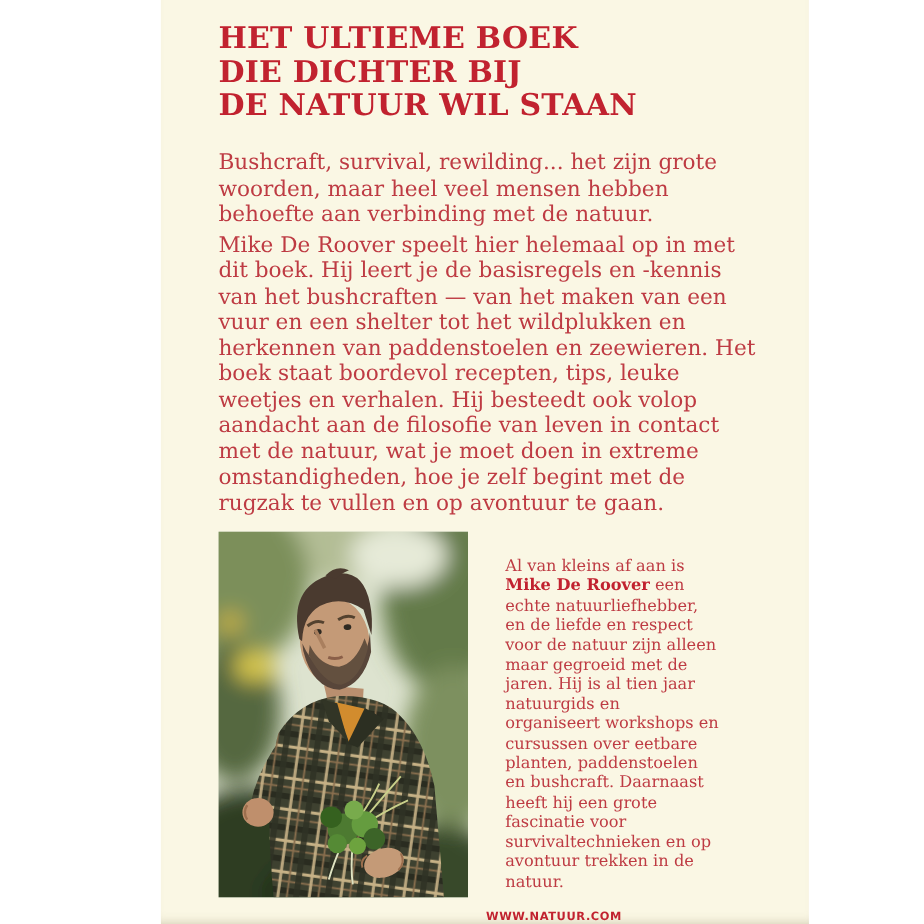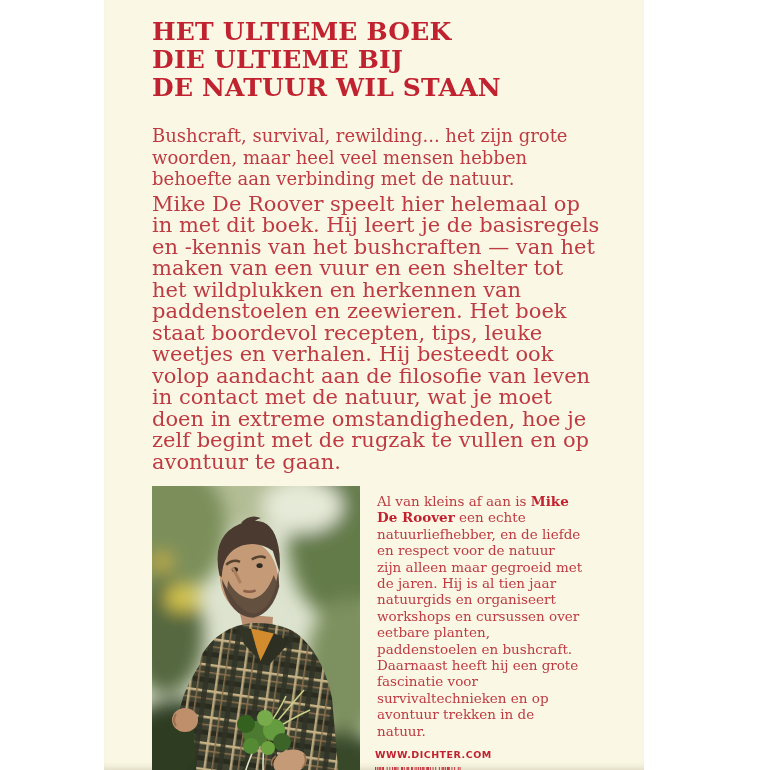--- a/index.html
+++ b/index.html
@@ -2,71 +2,71 @@
 <html style="--cover-bg: #FAF7E4; --accent: #C1222F; --body-red: #BE3B43;"><head>
 <meta charset="utf-8">
 <style>
   html,body{margin:0;padding:0;}
   body{
     width:770px;height:770px;position:relative;overflow:hidden;
     background:#ffffff;
     font-family:"DejaVu Serif", serif;
   }
   .cover{
-    position:absolute;left:104px;top:0;width:540px;height:770px;
+    position:absolute;left:134px;top:0;width:540px;height:770px;
     background:var(--cover-bg,#FAF7E4);
     box-shadow:inset 0 -7px 9px -7px rgba(120,110,70,.35);
   }
   .content{position:absolute;left:48px;top:0;width:448px;}
   .headline{
     margin:18px 0 0 0;
     font-size:25px;line-height:28px;font-weight:700;
     color:var(--accent,#C1222F);
     letter-spacing:.2px;
   }
   .headline span{display:block;}
   .intro{
     margin:23px 0 0 0;
     font-size:18px;line-height:21.5px;
     color:var(--body-red,#BE3B43);
   }
   .bodytext{
     margin:4px 0 0 0;
-    font-size:21px;line-height:21.5px;
+    font-size:18px;line-height:21.5px;
     color:var(--body-red,#BE3B43);
   }
   .bottom{display:flex;margin-top:13px;}
   .photo{
     width:208px;height:305px;flex:0 0 auto;overflow:hidden;
     background:#dde3cf;
   }
   .rightcol{margin-left:15px;width:210px;padding-top:5px;}
   .bio{
-    margin:2px;
+    margin:16px;
     font-size:13.5px;line-height:16.4px;
     color:var(--body-red,#BE3B43);
   }
   .bio strong{color:var(--accent,#C1222F);font-weight:700;}
   .website{
     margin-top:10px;
     font-family:"DejaVu Sans", sans-serif;
     font-weight:700;font-size:9.5px;letter-spacing:.5px;
     color:var(--accent,#C1222F);
   }
   .barcode{position:relative;margin-top:7px;width:100px;height:60px;}
 </style>
 </head>
 <body style="background: rgb(255, 255, 255);">
 
 <div class="cover">
   <div class="content">
 
     <h1 class="headline">
       <span>HET ULTIEME BOEK</span>
-      <span>DIE ULTIEME BIJ</span>
+      <span>DIE DICHTER BIJ</span>
       <span>DE NATUUR WIL STAAN</span>
     </h1>
 
     <p class="intro">Bushcraft, survival, rewilding... het zijn grote woorden, maar heel veel mensen hebben behoefte aan verbinding met de natuur.</p>
 
     <p class="bodytext">Mike De Roover speelt hier helemaal op in met dit boek. Hij leert je de basisregels en -kennis van het bushcraften — van het maken van een vuur en een shelter tot het wildplukken en herkennen van paddenstoelen en zeewieren. Het boek staat boordevol recepten, tips, leuke weetjes en verhalen. Hij besteedt ook volop aandacht aan de filosofie van leven in contact met de natuur, wat je moet doen in extreme omstandigheden, hoe je zelf begint met de rugzak te vullen en op avontuur te gaan.</p>
 
     <div class="bottom">
 
       <div class="photo">
@@ -134,21 +134,21 @@
             </g>
             <ellipse cx="138" cy="276" rx="17" ry="12" transform="rotate(-18 138 276)" fill="#c49a77"></ellipse>
             <path d="M124 270 q-6 4 -4 10 M152 268 q4 8 -2 14" stroke="#9c6f4e" stroke-width="1.6" fill="none"></path>
           </g>
         </svg>
       </div>
 
       <div class="rightcol">
         <p class="bio"><span>Al van kleins af aan is </span><strong>Mike De Roover</strong><span> een echte natuurliefhebber, en de liefde en respect voor de natuur zijn alleen maar gegroeid met de jaren. Hij is al tien jaar natuurgids en organiseert workshops en cursussen over eetbare planten, paddenstoelen en bushcraft. Daarnaast heeft hij een grote fascinatie voor survivaltechnieken en op avontuur trekken in de natuur.</span></p>
 
-        <div class="website">WWW.DICHTER.COM</div>
+        <div class="website">WWW.NATUUR.COM</div>
 
         <div class="barcode">
           <svg id="bc-svg" width="86" height="56" viewBox="0 0 86 56" xmlns="http://www.w3.org/2000/svg">
               <rect x="0.00" y="0" width="0.9" height="54" fill="#C1222F"></rect>
               <rect x="1.80" y="0" width="0.9" height="54" fill="#C1222F"></rect>
               <rect x="3.60" y="0" width="0.9" height="45" fill="#C1222F"></rect>
               <rect x="4.50" y="0" width="0.9" height="45" fill="#C1222F"></rect>
               <rect x="5.40" y="0" width="0.9" height="45" fill="#C1222F"></rect>
               <rect x="7.20" y="0" width="0.9" height="45" fill="#C1222F"></rect>
               <rect x="8.10" y="0" width="0.9" height="45" fill="#C1222F"></rect>

